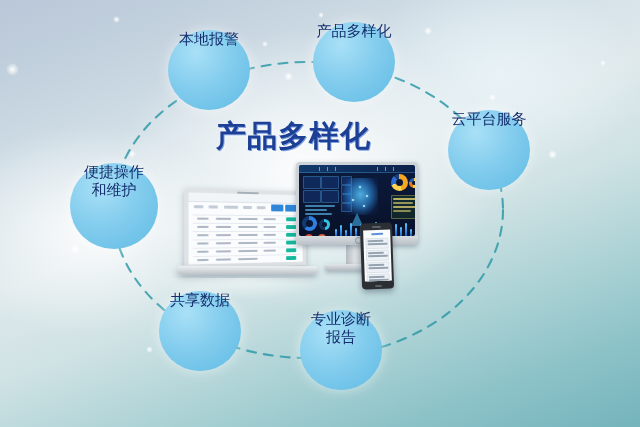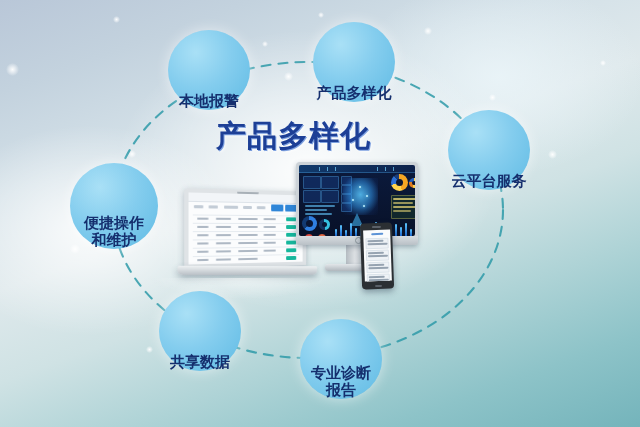--- a/index.html
+++ b/index.html
@@ -25,23 +25,23 @@
   }
   
   .spark{position:absolute;border-radius:50%;pointer-events:none;
     background:radial-gradient(circle,rgba(255,255,255,.95) 0%,rgba(255,255,255,.45) 40%,rgba(255,255,255,0) 72%);}
 
   svg.ring{position:absolute;left:0;top:0;width:640px;height:427px;}
 
   
   .bubble{
     position:absolute;border-radius:50%;
-    display:flex;align-items:flex-end;justify-content:center;
+    display:flex;align-items:flex-start;justify-content:center;
     text-align:center;line-height:1.18;
-    color:#152f6e;font-weight:700;
+    color:#152f6e;font-weight:400;
     background:
       radial-gradient(circle at 34% 28%, #a9e0f6 0%, #84cdee 45%, #6ec2e8 78%, #63bbe4 100%);
     box-shadow:0 0 14px rgba(255,255,255,.55);
   }
   .bubble span{display:block;white-space:pre-line;}
 
   
   #title{
     position:absolute;left:216px;top:116px;
     font-size:30px;font-weight:700;letter-spacing:1px;
@@ -315,21 +315,21 @@
 
   <div class="bubble" style="left:448px;top:110px;width:82px;height:80px;font-size:15px;">
     <span>云平台服务</span>
   </div>
 
   <div class="bubble" style="left:313px;top:22px;width:82px;height:80px;font-size:15px;">
     <span>产品多样化</span>
   </div>
 
 
-  <div class="bubble" style="left:300px;top:319px;width:82px;height:80px;font-size:15px;">
+  <div class="bubble" style="left:300px;top:310px;width:82px;height:80px;font-size:15px;">
     <span>专业诊断
 报告</span>
   </div>
 
   <div class="bubble" style="left:159px;top:291px;width:82px;height:80px;font-size:15px;">
     <span>共享数据</span>
   </div>
 
   <div class="bubble" style="left:70px;top:163px;width:88px;height:86px;font-size:15px;">
     <span>便捷操作

